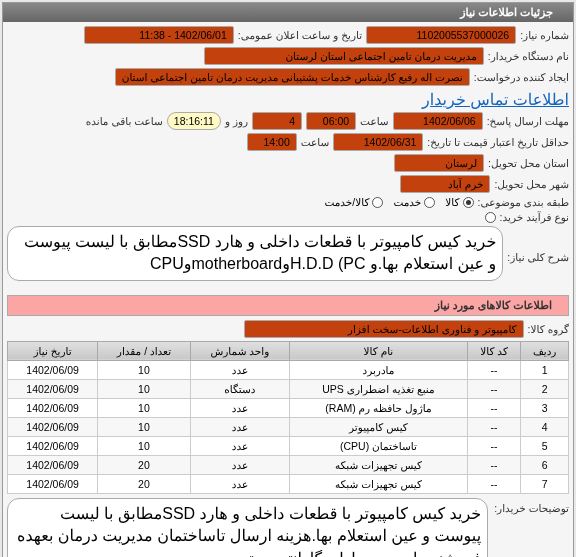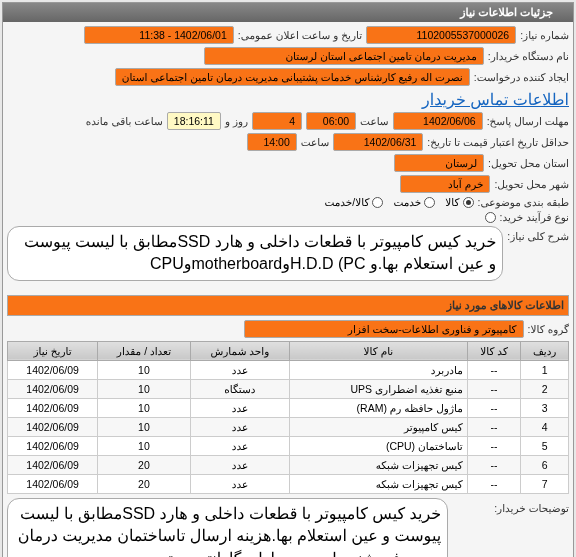--- a/index.html
+++ b/index.html
@@ -2,38 +2,38 @@
 <html dir="rtl" lang="fa"><head>
 <meta charset="utf-8">
 <style>
 * { box-sizing: border-box; margin: 0; padding: 0; }
 body { font-family: Tahoma, Arial, sans-serif; font-size: 11px; background: #e8e8e8; direction: rtl; width: 576px; }
 .panel { border: 1px solid #999; margin: 2px; background: #f5f5f5; }
 .panel-header { background: linear-gradient(#888,#666); color: #fff; padding: 3px 20px; font-size: 11px; font-weight: bold; }
 .panel-body { padding: 4px; }
 .row { display: flex; align-items: center; gap: 4px; margin-bottom: 3px; flex-wrap: wrap; }
 .label { font-size: 10.5px; color: #333; white-space: nowrap; }
-.field { background: #f97316; border: 1px solid #aaa; padding: 2px 6px; font-size: 10.5px; min-height: 18px; display: inline-flex; align-items: center; border-radius: 2px; }
+.field { background: #c2410c; border: 1px solid #aaa; padding: 2px 6px; font-size: 10.5px; min-height: 18px; display: inline-flex; align-items: center; border-radius: 2px; }
 .field.wide { min-width: 150px; }
 .field.xwide { min-width: 280px; }
-.field.yellow { background: #fff9c4; }
+.field.yellow { background: #fff9c4; border-radius: 9px; }
 .field.small { min-width: 50px; }
 .field.med { min-width: 90px; }
 .link { color: #1565c0; text-decoration: underline; cursor: pointer; font-size: 16px; }
 .radio-group { display: flex; gap: 10px; align-items: center; }
 .radio-opt { display: flex; align-items: center; gap: 3px; font-size: 10.5px; }
 .radio-dot { width: 11px; height: 11px; border: 1px solid #555; border-radius: 50%; background: #fff; display: inline-flex; align-items: center; justify-content: center; }
 .radio-dot.sel::after { content: ""; width: 5px; height: 5px; background: #333; border-radius: 50%; }
 .desc-box { background: #fff; border: 1px solid #aaa; padding: 4px 6px; font-size: 16px; flex: 1; line-height: 1.4; border-radius: 12px; }
 .tbl { width: 100%; border-collapse: collapse; font-size: 10.5px; }
 .tbl th { background: linear-gradient(#e0e0e0,#c8c8c8); border: 1px solid #aaa; padding: 3px 4px; font-weight: normal; }
 .tbl td { border: 1px solid #ccc; padding: 3px 4px; background: #fff; text-align: center; }
 .tbl tr:nth-child(even) td { background: #f7f7f7; }
-.tbl td.right { text-align: right; }
-.sub-header { background: #f97316; color: #333; padding: 3px 4px; font-size: 11px; font-weight: bold; margin-top: 14px; border: 1px solid #aaa; }
+.tbl td.right { text-align: center; }
+.sub-header { background: #fca5a5; color: #333; padding: 3px 16px; font-size: 11px; font-weight: bold; margin-top: 14px; border: 1px solid #aaa; }
 .footer-box { display: flex; gap: 6px; margin-top: 4px; align-items: flex-start; }
 </style>
 </head>
 <body>
 
 <div class="panel">
   <div class="panel-header">جزئیات اطلاعات نیاز</div>
   <div class="panel-body">
 
     <div class="row">
@@ -101,21 +101,21 @@
     </div>
 
     <div class="row">
       <span class="label">نوع فرآیند خرید:</span>
       <span class="radio-opt">
           <span class="radio-dot"></span>
         </span>
     </div>
 
     <div class="row" style="align-items:flex-start;">
-      <span class="label" style="padding-top:4px;">شرح کلی نیاز:</span>
+      <span class="label" style="padding-top:4px;margin-top:21px;">شرح کلی نیاز:</span>
       <div class="desc-box">خرید کیس کامپیوتر با قطعات داخلی و هارد SSDمطابق با لیست پیوست و عین استعلام بها.و H.D.D (PCوmotherboardوCPU</div>
     </div>
 
     <div class="sub-header">اطلاعات کالاهای مورد نیاز</div>
 
     <div class="row" style="margin-top:4px;">
       <span class="label">گروه کالا:</span>
       <span class="field xwide">کامپیوتر و فناوری اطلاعات-سخت افزار</span>
     </div>
 
@@ -184,18 +184,18 @@
             <td>--</td>
             <td class="right">کیس تجهیزات شبکه</td>
             <td>عدد</td>
             <td>20</td>
             <td>1402/06/09</td>
           </tr>
         </tbody>
     </table>
 
     <div class="footer-box">
-      <span class="label" style="padding-top:4px;margin-left:40px;">توضیحات خریدار:</span>
+      <span class="label" style="padding-top:4px;">توضیحات خریدار:</span>
       <div class="desc-box">خرید کیس کامپیوتر با قطعات داخلی و هارد SSDمطابق با لیست پیوست و عین استعلام بها.هزینه ارسال تاساختمان مدیریت درمان بعهده فروشنده است .و دارای گارانتی معتبر</div>
     </div>
 
   </div>
 </div>
 
 </body></html>

